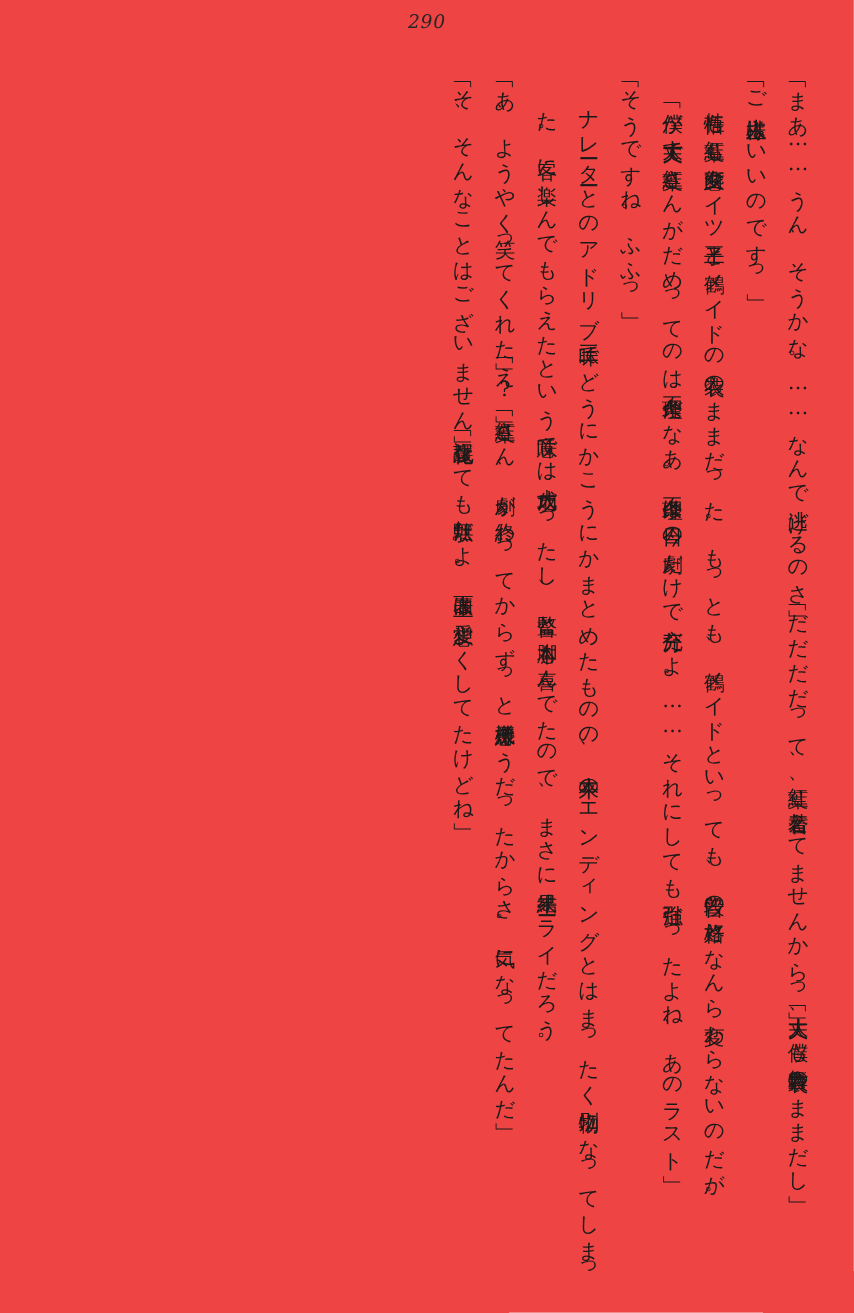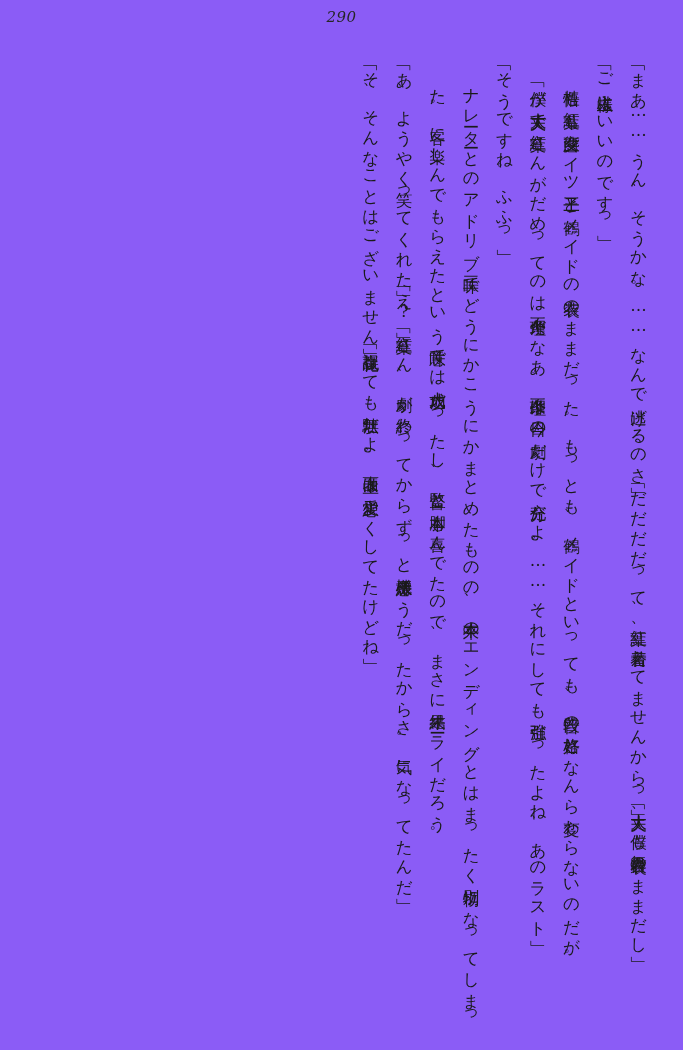--- a/index.html
+++ b/index.html
@@ -12,21 +12,21 @@
     height: 1050px;
     overflow: hidden;
     font-family: "DejaVu Serif", "Liberation Serif", serif;
     color: #1a1a1a;
   }
   .page {
     position: relative;
     width: 683px;
     height: 1050px;
     box-sizing: border-box;
-    background: #8b5cf6;
+    background: #ef4444;
   }
   .page-number {
     position: absolute;
     top: 8px;
     left: 0;
     right: 0;
     text-align: center;
     font-size: 15px;
     font-style: italic;
     font-family: "DejaVu Serif", "Liberation Serif", serif;

